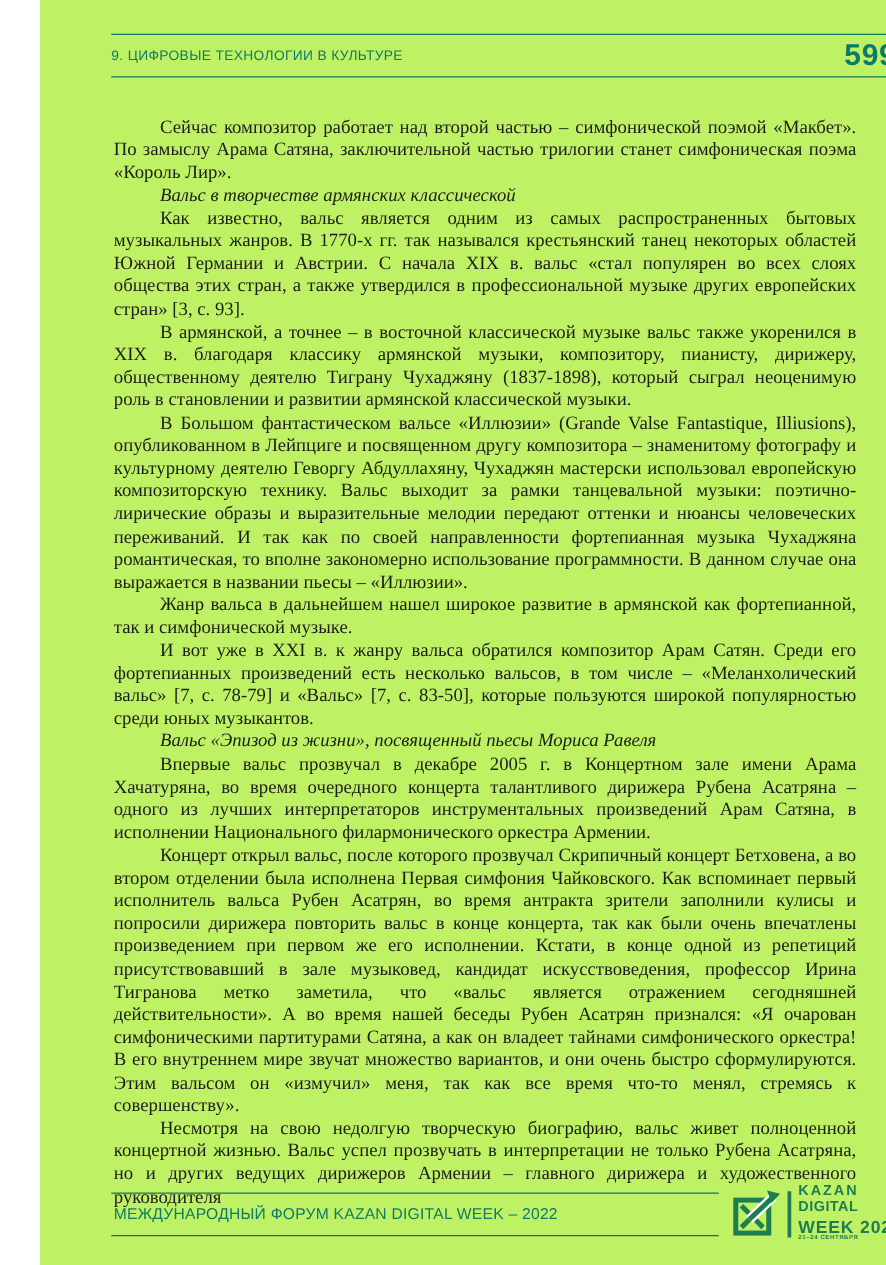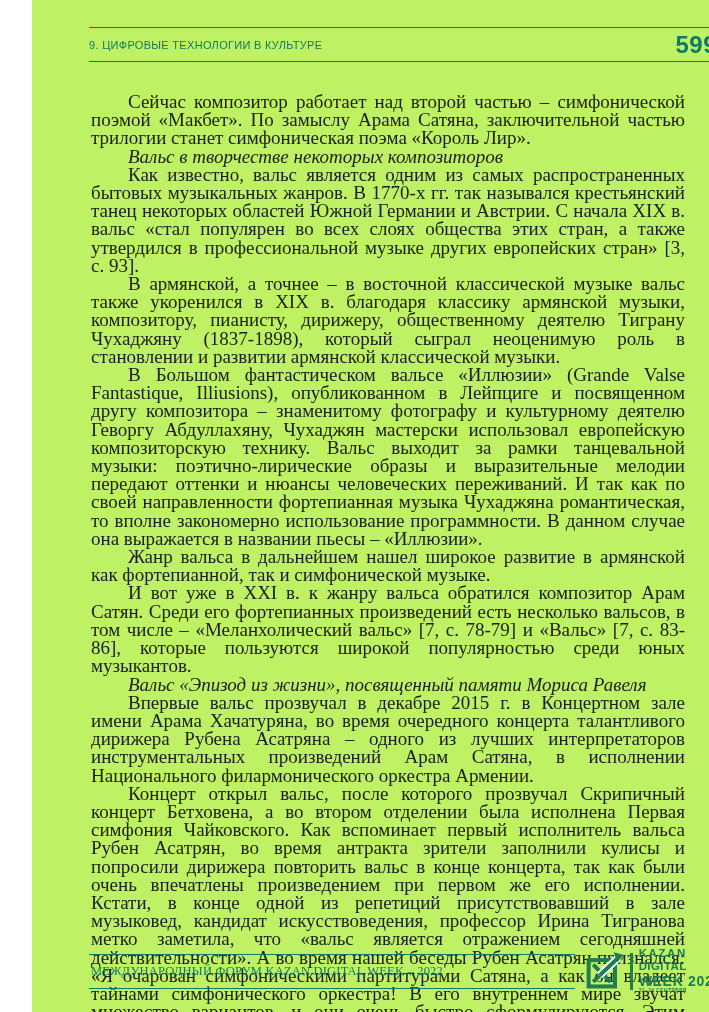--- a/index.html
+++ b/index.html
@@ -27,39 +27,39 @@
   .header-page{
     font-size:24px;font-weight:bold;color:#0d7a68;line-height:1;
     letter-spacing:.5px;
   }
   
   .article{
     position:absolute;top:93px;left:59px;width:594px;
   }
   .article p{
     margin:0;
-    font-size:19px;line-height:18.2px;
+    font-size:15px;line-height:18.2px;
     color:#1d1d1d;
     text-align:justify;
     text-indent:37px;
   }
   .article p.subheading{font-style:italic;}
   
   .footer{
     position:absolute;left:57px;right:19px;bottom:19px;
     display:flex;align-items:center;
   }
   .footer-rules{
     flex:1;height:35px;box-sizing:border-box;
     border-top:1.6px solid #0d7a68;
     border-bottom:1.6px solid #0d7a68;
     display:flex;align-items:center;
   }
   .footer-text{
-    font-family:Liberation Serif, serif;
+    font-family:Liberation Sans, sans-serif;
     font-size:12.5px;color:#0d7a68;letter-spacing:.2px;
     padding-left:2px;white-space:nowrap;
   }
   .logo{
     display:flex;align-items:center;margin-left:10px;
     height:44px;
   }
   .logo-icon{display:block;margin-right:5px;}
   .logo-divider{
     width:2.5px;height:37px;background:#1e7d52;margin-right:6px;
@@ -79,28 +79,28 @@
 
 <div class="page">
 
   <div class="header">
     <span class="header-title">9. ЦИФРОВЫЕ ТЕХНОЛОГИИ В КУЛЬТУРЕ</span>
     <span class="header-page">599</span>
   </div>
 
   <div class="article">
       <p class="para">Сейчас композитор работает над второй частью – симфонической поэмой «Макбет». По замыслу Арама Сатяна, заключительной частью трилогии станет симфоническая поэма «Король Лир».</p>
-      <p class="subheading">Вальс в творчестве некоторых композиторов</p>
+      <p class="subheading">Вальс в творчестве армянских классической</p>
       <p class="para">Как известно, вальс является одним из самых распространенных бытовых музыкальных жанров. В 1770-х гг. так назывался крестьянский танец некоторых областей Южной Германии и Австрии. С начала XIX в. вальс «стал популярен во всех слоях общества этих стран, а также утвердился в профессиональной музыке других европейских стран» [3, с. 93].</p>
       <p class="para">В армянской, а точнее – в восточной классической музыке вальс также укоренился в XIX в. благодаря классику армянской музыки, композитору, пианисту, дирижеру, общественному деятелю Тиграну Чухаджяну (1837-1898), который сыграл неоценимую роль в становлении и развитии армянской классической музыки.</p>
       <p class="para">В Большом фантастическом вальсе «Иллюзии» (Grande Valse Fantastique, Illiusions), опубликованном в Лейпциге и посвященном другу композитора – знаменитому фотографу и культурному деятелю Геворгу Абдуллахяну, Чухаджян мастерски использовал европейскую композиторскую технику. Вальс выходит за рамки танцевальной музыки: поэтично-лирические образы и выразительные мелодии передают оттенки и нюансы человеческих переживаний. И так как по своей направленности фортепианная музыка Чухаджяна романтическая, то вполне закономерно использование программности. В данном случае она выражается в названии пьесы – «Иллюзии».</p>
       <p class="para">Жанр вальса в дальнейшем нашел широкое развитие в армянской как фортепианной, так и симфонической музыке.</p>
-      <p class="para">И вот уже в XXI в. к жанру вальса обратился композитор Арам Сатян. Среди его фортепианных произведений есть несколько вальсов, в том числе – «Меланхолический вальс» [7, с. 78-79] и «Вальс» [7, с. 83-86], которые пользуются широкой популярностью среди юных музыкантов.</p>
-      <p class="subheading">Вальс «Эпизод из жизни», посвященный памяти Мориса Равеля</p>
-      <p class="para">Впервые вальс прозвучал в декабре 2015 г. в Концертном зале имени Арама Хачатуряна, во время очередного концерта талантливого дирижера Рубена Асатряна – одного из лучших интерпретаторов инструментальных произведений Арам Сатяна, в исполнении Национального филармонического оркестра Армении.</p>
+      <p class="para">И вот уже в XXI в. к жанру вальса обратился композитор Арам Сатян. Среди его фортепианных произведений есть несколько вальсов, в том числе – «Меланхолический вальс» [7, с. 78-79] и «Вальс» [7, с. 83-50], которые пользуются широкой популярностью среди юных музыкантов.</p>
+      <p class="subheading">Вальс «Эпизод из жизни», посвященный пьесы Мориса Равеля</p>
+      <p class="para">Впервые вальс прозвучал в декабре 2005 г. в Концертном зале имени Арама Хачатуряна, во время очередного концерта талантливого дирижера Рубена Асатряна – одного из лучших интерпретаторов инструментальных произведений Арам Сатяна, в исполнении Национального филармонического оркестра Армении.</p>
       <p class="para">Концерт открыл вальс, после которого прозвучал Скрипичный концерт Бетховена, а во втором отделении была исполнена Первая симфония Чайковского. Как вспоминает первый исполнитель вальса Рубен Асатрян, во время антракта зрители заполнили кулисы и попросили дирижера повторить вальс в конце концерта, так как были очень впечатлены произведением при первом же его исполнении. Кстати, в конце одной из репетиций присутствовавший в зале музыковед, кандидат искусствоведения, профессор Ирина Тигранова метко заметила, что «вальс является отражением сегодняшней действительности». А во время нашей беседы Рубен Асатрян признался: «Я очарован симфоническими партитурами Сатяна, а как он владеет тайнами симфонического оркестра! В его внутреннем мире звучат множество вариантов, и они очень быстро сформулируются. Этим вальсом он «измучил» меня, так как все время что-то менял, стремясь к совершенству».</p>
       <p class="para">Несмотря на свою недолгую творческую биографию, вальс живет полноценной концертной жизнью. Вальс успел прозвучать в интерпретации не только Рубена Асатряна, но и других ведущих дирижеров Армении – главного дирижера и художественного руководителя</p>
     </div>
 
   <div class="footer">
     <div class="footer-rules">
       <span class="footer-text">МЕЖДУНАРОДНЫЙ ФОРУМ KAZAN DIGITAL WEEK – 2022</span>
     </div>
     <div class="logo">
       <svg class="logo-icon" width="40" height="42" viewBox="0 0 44 46" aria-hidden="true">

